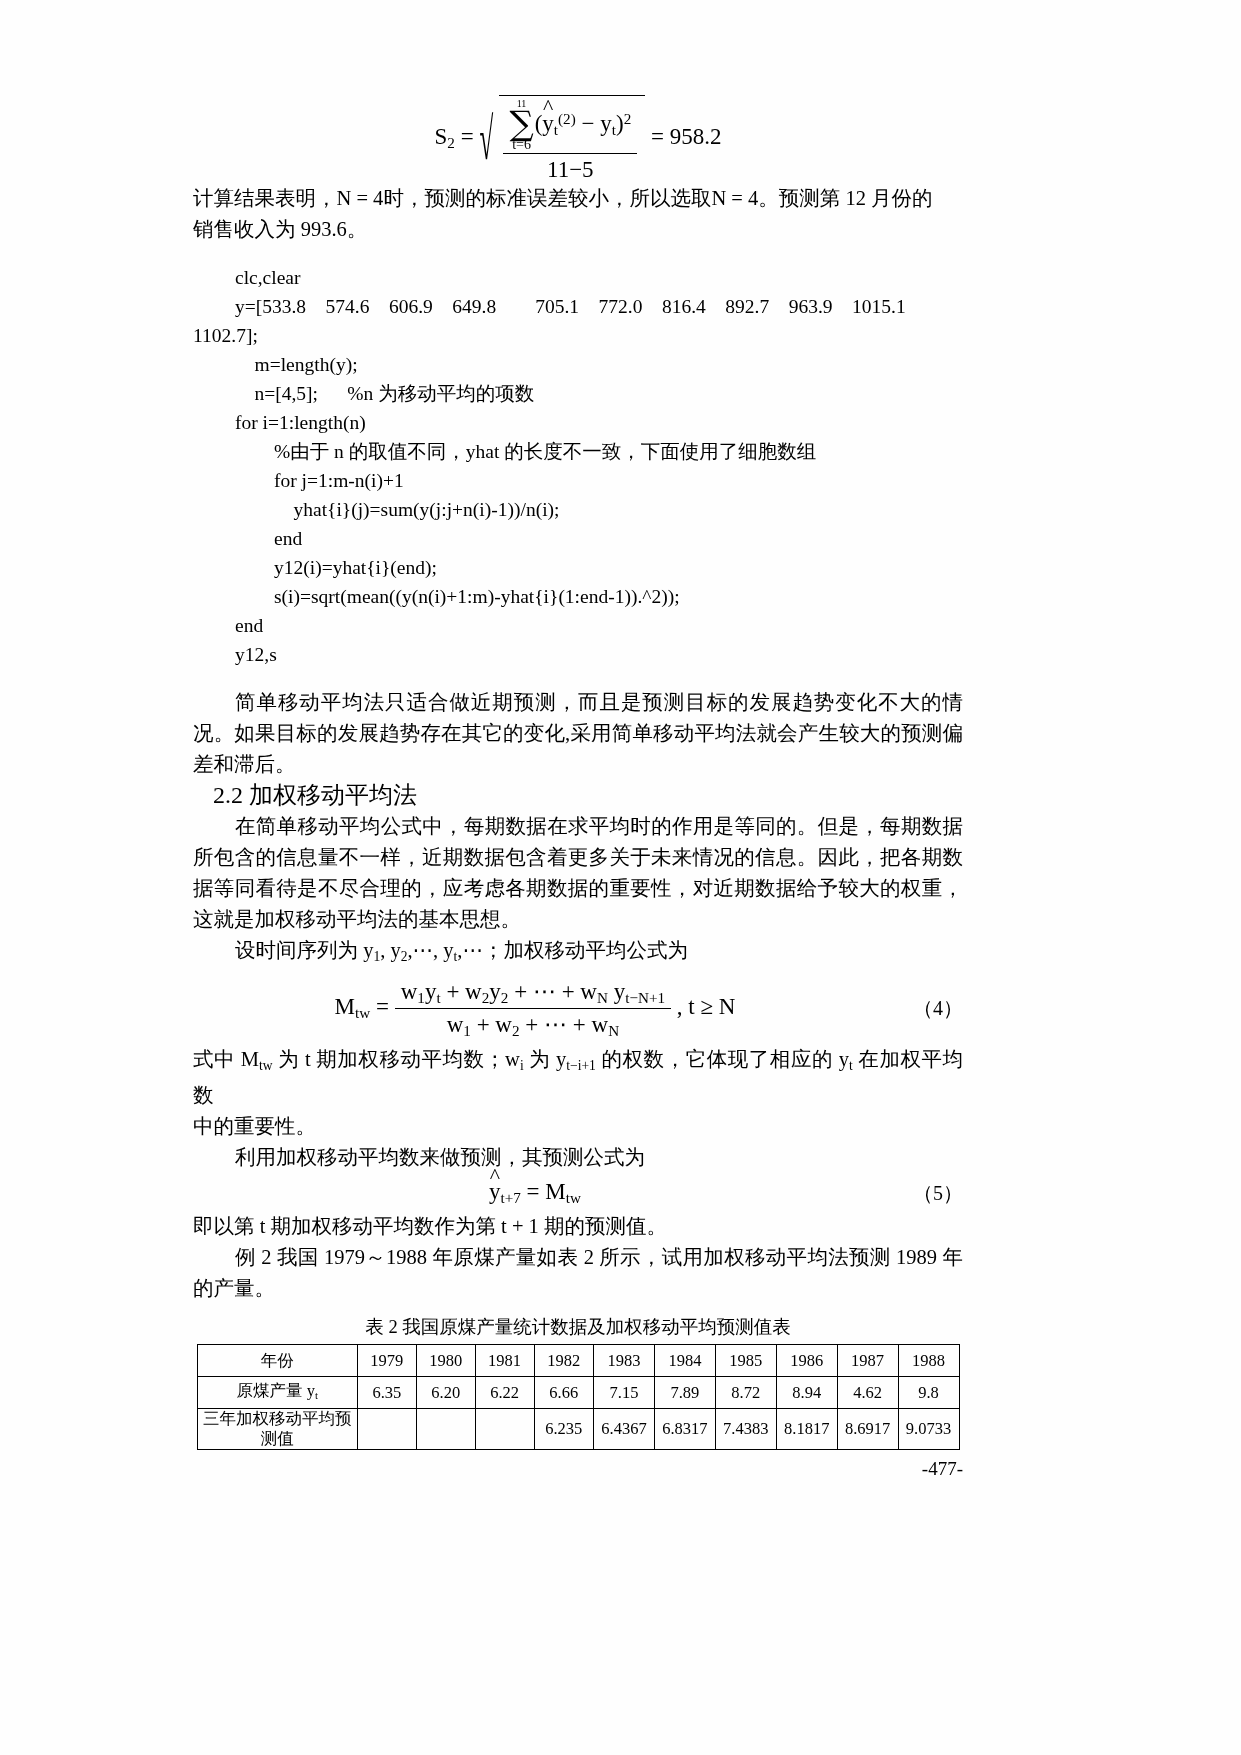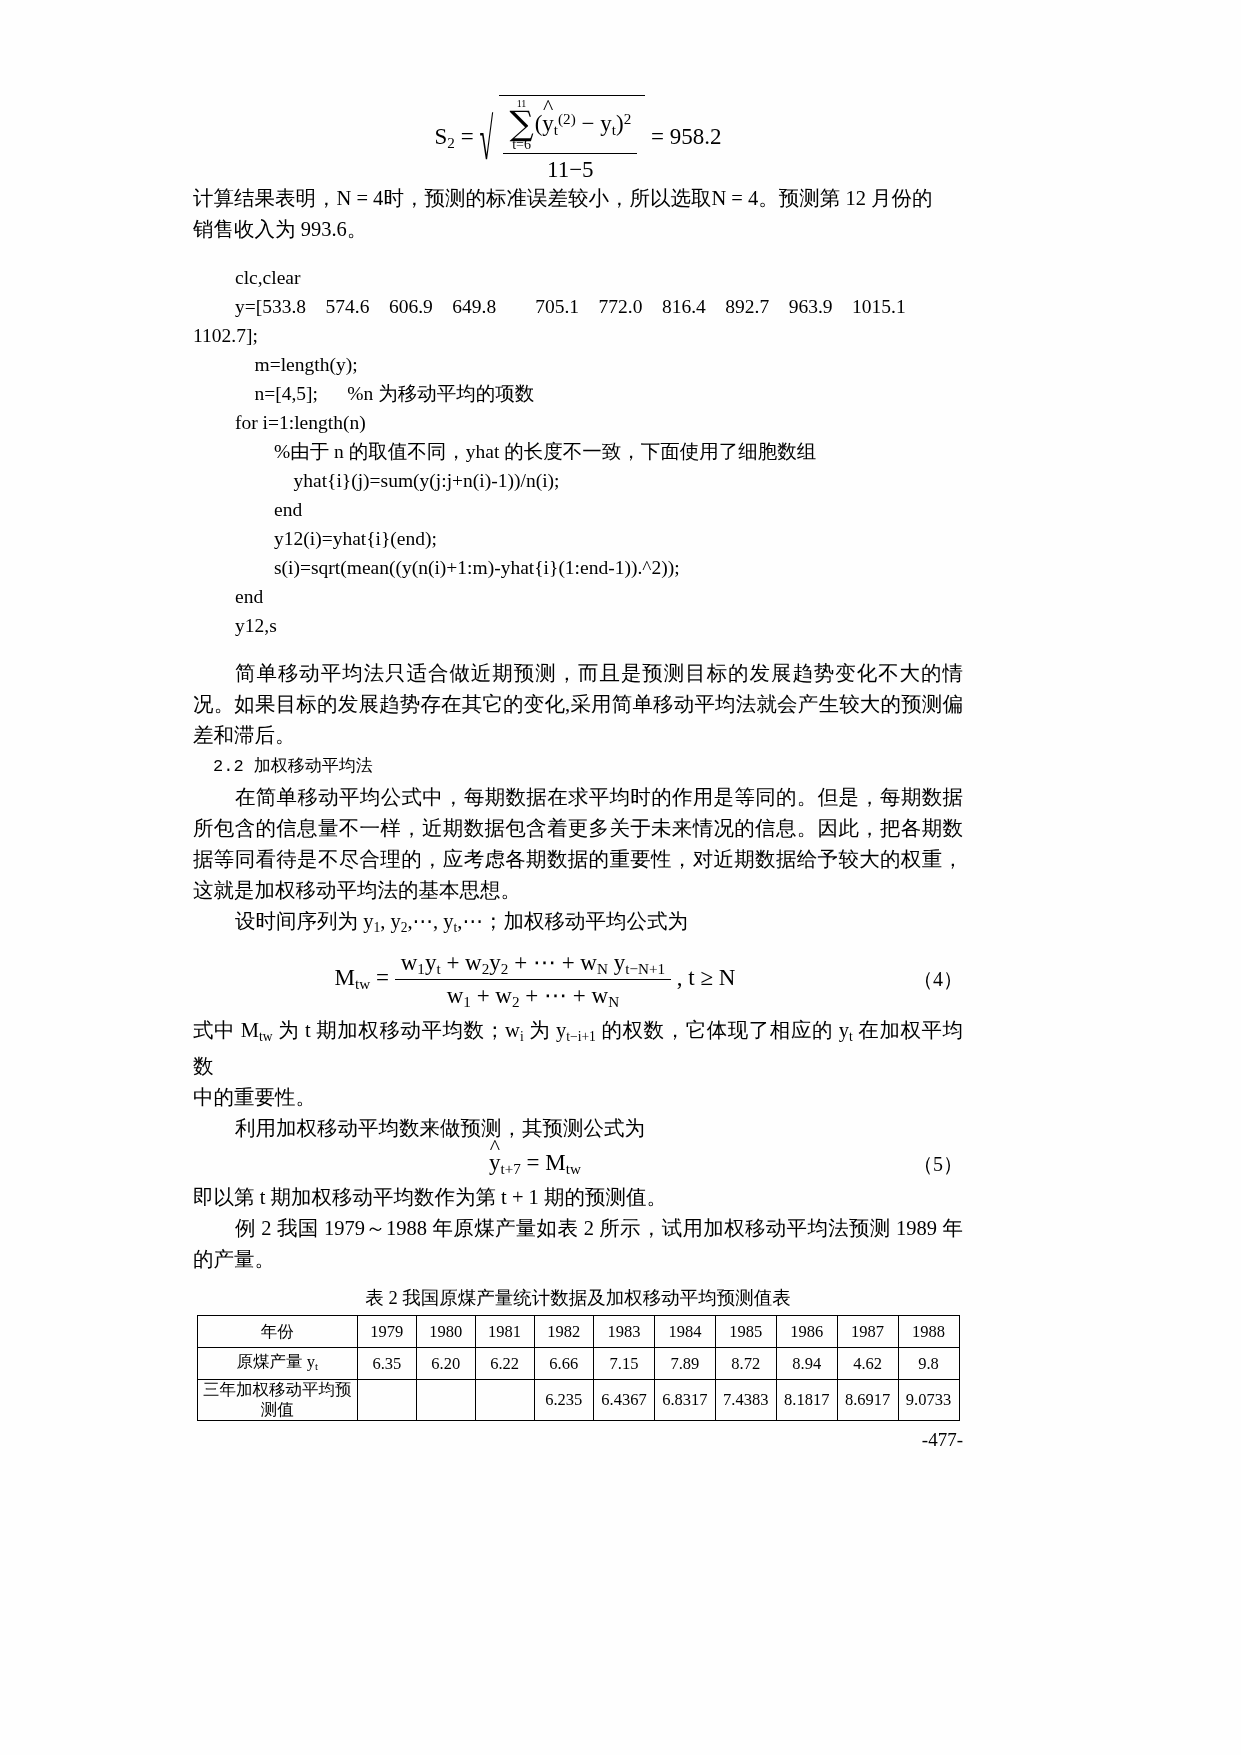--- a/index.html
+++ b/index.html
@@ -120,24 +120,23 @@
     font-size: 19.5px;
     line-height: 29px;
     margin: 0;
     white-space: pre-wrap;
     font-family: "Liberation Serif", "DejaVu Serif", serif;
   }
   .code-block { margin: 0; padding: 0; }
 
   .sec-head {
     margin: 0;
-    font-size: 17px;
+    font-size: 24px;
     line-height: 31px;
     text-indent: 20px;
-    font-family: Liberation Mono, monospace;
   }
 
   .eq-row {
     display: flex;
     align-items: center;
     margin: 6px 0 4px 0;
   }
   .eq-row .eq-main {
     flex: 1;
     text-align: center;
@@ -214,20 +213,21 @@
 
 
   <div class="code-block">
     <div class="code" style="padding-left:42px">clc,clear</div>
     <div class="code" style="padding-left:42px">y=[533.8    574.6    606.9    649.8        705.1    772.0    816.4    892.7    963.9    1015.1</div>
     <div class="code" style="padding-left:0px">1102.7];</div>
     <div class="code" style="padding-left:42px">    m=length(y);</div>
     <div class="code" style="padding-left:42px">    n=[4,5];      %n 为移动平均的项数</div>
     <div class="code" style="padding-left:42px">for i=1:length(n)</div>
     <div class="code" style="padding-left:42px">        %由于 n 的取值不同，yhat 的长度不一致，下面使用了细胞数组</div>
+    <div class="code" style="padding-left:42px">        for j=1:m-n(i)+1</div>
     <div class="code" style="padding-left:42px">            yhat{i}(j)=sum(y(j:j+n(i)-1))/n(i);</div>
     <div class="code" style="padding-left:42px">        end</div>
     <div class="code" style="padding-left:42px">        y12(i)=yhat{i}(end);</div>
     <div class="code" style="padding-left:42px">        s(i)=sqrt(mean((y(n(i)+1:m)-yhat{i}(1:end-1)).^2));</div>
     <div class="code" style="padding-left:42px">end</div>
     <div class="code" style="padding-left:42px">y12,s</div>
   </div>
 
   <div class="blank-line"></div>
 

